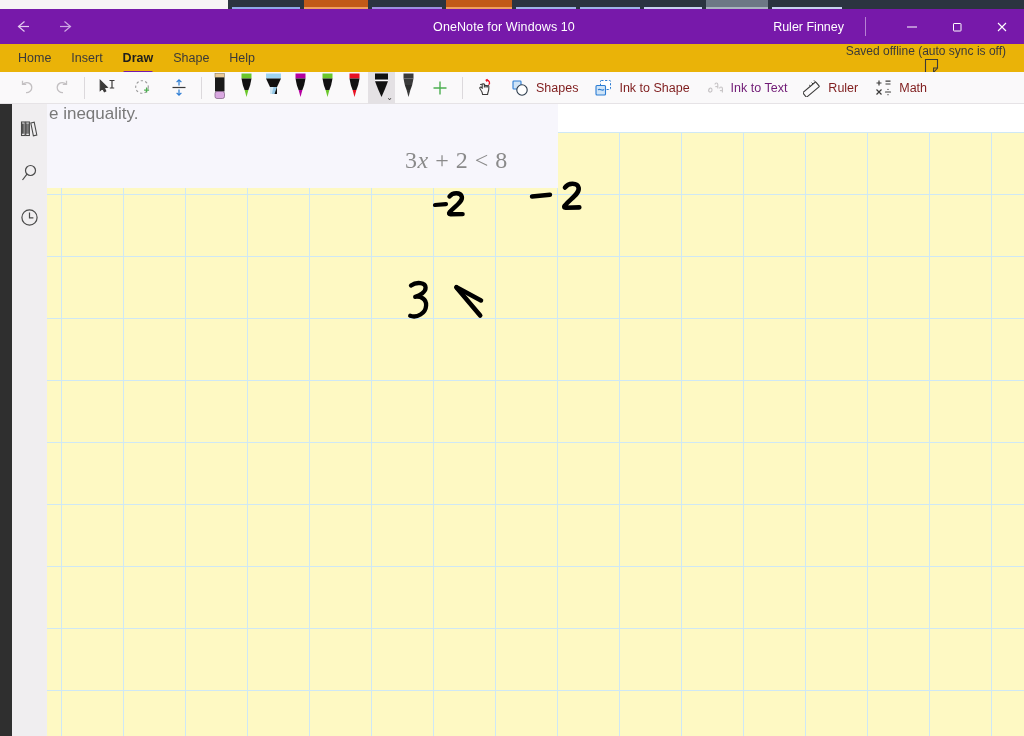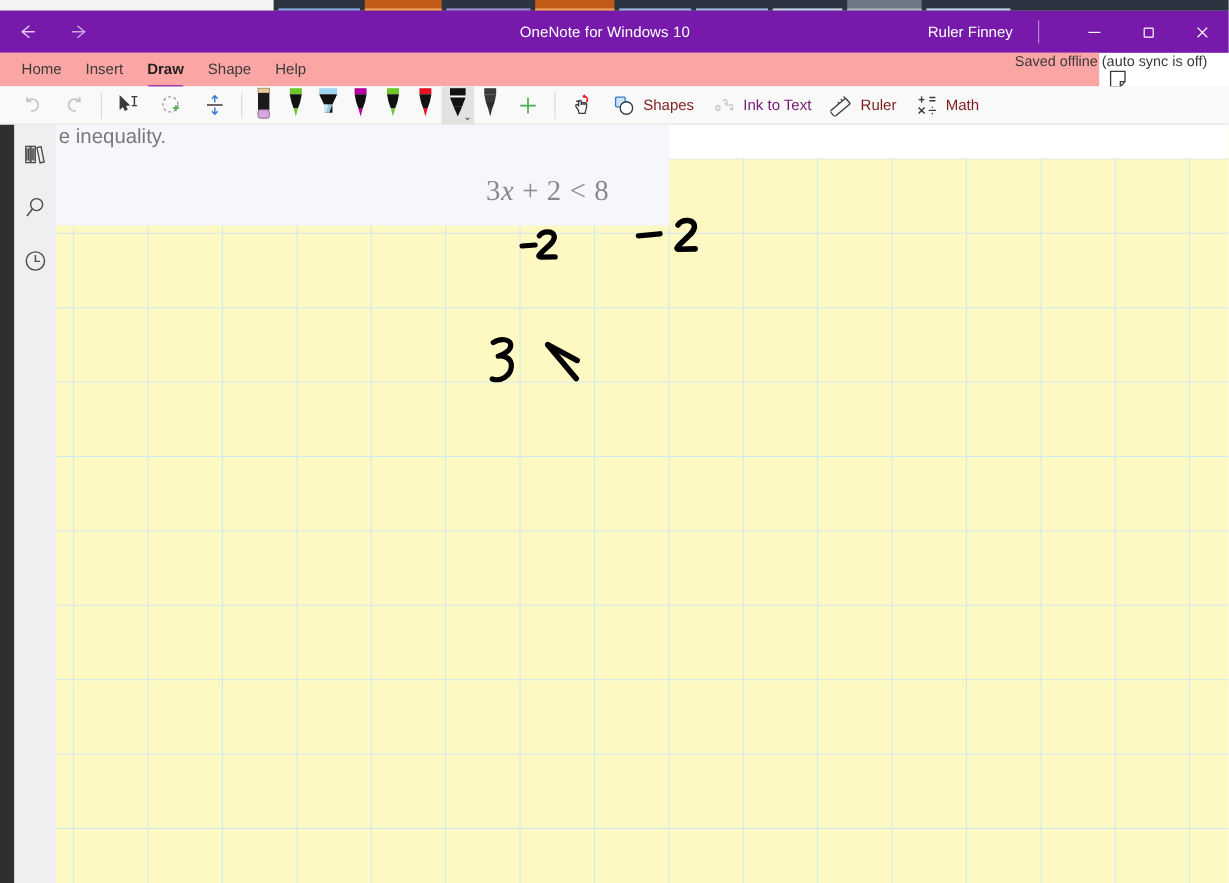--- a/index.html
+++ b/index.html
@@ -42,22 +42,22 @@
   }
   .winctl { position: absolute; right: 0; top: 0; height: 35px; display: flex; }
   .wb {
     width: 45px; height: 35px; display: flex; align-items: center; justify-content: center;
     color: #fff;
   }
   .wb svg { display: block; }
 
   
   .ribbon-tabs {
-    position: absolute; left: 0; top: 44px; width: 916px; height: 28px;
-    background: #fca5a5; display: flex; align-items: center;
+    position: absolute; left: 0; top: 44px; width: 1024px; height: 28px;
+    background: #eab308; display: flex; align-items: center;
   }
   .rt {
     position: relative; height: 28px; padding: 0 10px; display: flex; align-items: center;
     font-size: 12.5px; color: #3b3a39;
   }
   .rt:first-child { margin-left: 8px; }
   .rt.active { font-weight: bold; color: #1f1e1d; }
   .rt.active::after {
     content: ""; position: absolute; left: 10px; right: 10px; bottom: -2px;
     height: 3px; background: #7719aa; border-radius: 2px;
@@ -391,20 +391,28 @@
         <path d="M5.5 8 C5.5 6.9 7.2 6.9 7.2 8 V11.4 C7.2 11.4 6.6 9.6 5.2 10.2 C4.2 10.7 5 12 5.8 13 C7.2 14.8 7.6 15.6 7.6 17.5 H12.6 C12.6 15.6 13.8 14.2 13.8 11.8 V9.2 C13.8 8.2 12.3 8.2 12.3 9.2 V10.6 M12.3 9.2 C12.3 8.2 10.9 8.2 10.9 9.2 V10.6 M10.9 9.2 C10.9 8 9.4 8 9.4 9.2 V10.6 M9.4 9.2 V7.5 C9.4 6.5 7.2 6.5 7.2 7.5" stroke="#3b3a39" stroke-width="1.1" stroke-linejoin="round"></path>
       </svg>
     </div>
     <div class="tool-lbl">
       <svg width="19" height="18" viewBox="0 0 19 18" fill="none">
         <rect x="2" y="2" width="8" height="8" rx="0.8" fill="#cfe4f7" stroke="#2b7cd3" stroke-width="1.1"></rect>
         <circle cx="11" cy="11" r="5.2" fill="#fff" stroke="#2b3a4a" stroke-width="1.1"></circle>
       </svg>
       <span>Shapes</span>
     </div>
+    <div class="tool-lbl">
+      <svg width="19" height="18" viewBox="0 0 19 18" fill="none">
+        <rect x="6.5" y="1.5" width="10" height="9" rx="0.8" fill="#fff" stroke="#2b7cd3" stroke-width="1" stroke-dasharray="2.2 1.6"></rect>
+        <rect x="2" y="6.5" width="9.5" height="9.5" rx="1" fill="#cfe4f7" stroke="#2b7cd3" stroke-width="1.1"></rect>
+        <path d="M4 11 C6 8.6 8 13 10 10.4" stroke="#2b7cd3" stroke-width="1.1" fill="none"></path>
+      </svg>
+      <span>Ink to Shape</span>
+    </div>
     <div class="tool-lbl disabled">
       <svg width="19" height="18" viewBox="0 0 19 18" fill="none" stroke="#c6c3c5" stroke-width="1.1">
         <path d="M2.5 12.5 C2.5 8.5 6 8 6 11 C6 13.4 3.4 13.8 2.6 11.8"></path>
         <path d="M9 5.5 C9 3.5 11.8 3.5 11.8 5.5 V9.5"></path>
         <path d="M9.3 7.6 H11.8"></path>
         <path d="M13.6 9.5 C13.6 7.5 16.4 7.5 16.4 9.5 V13.5"></path>
         <path d="M13.9 11.6 H16.4"></path>
       </svg>
       <span>Ink to Text</span>
     </div>

